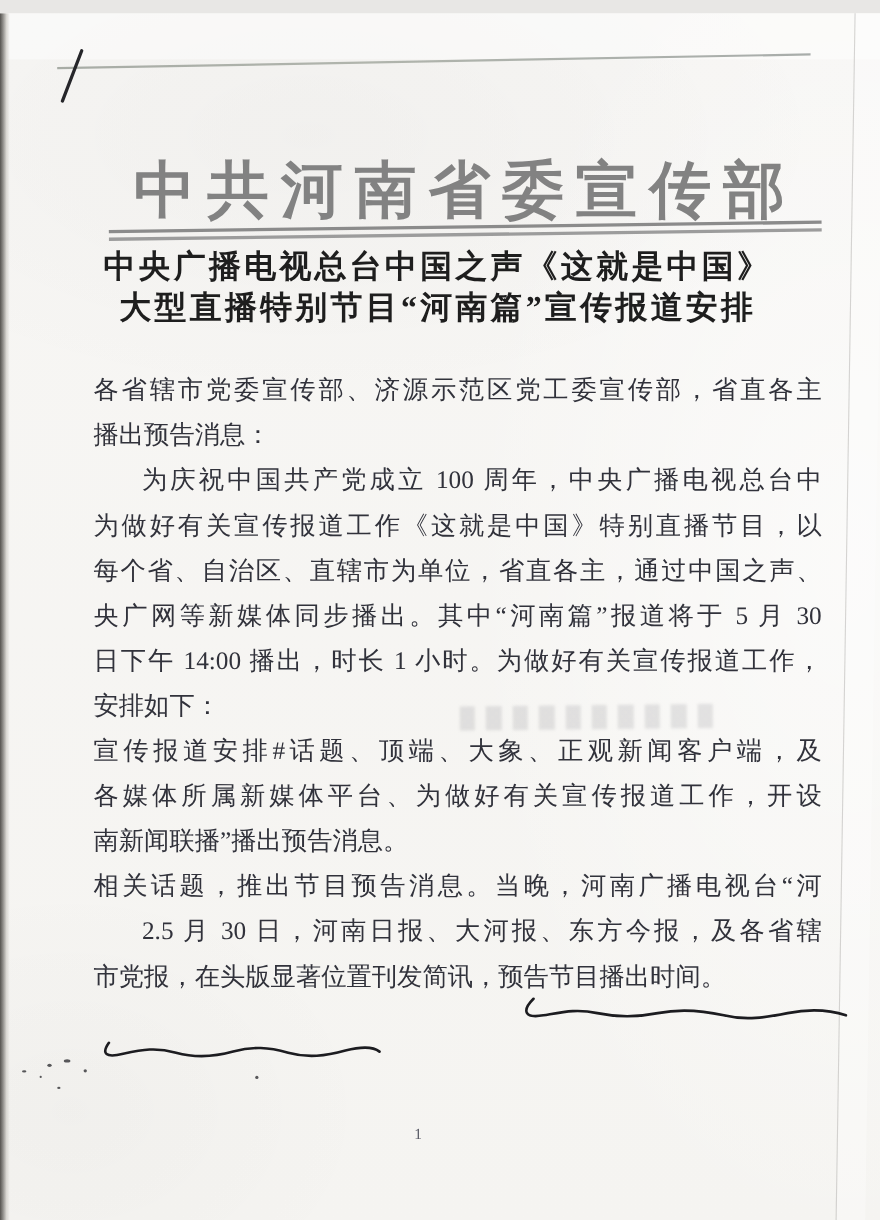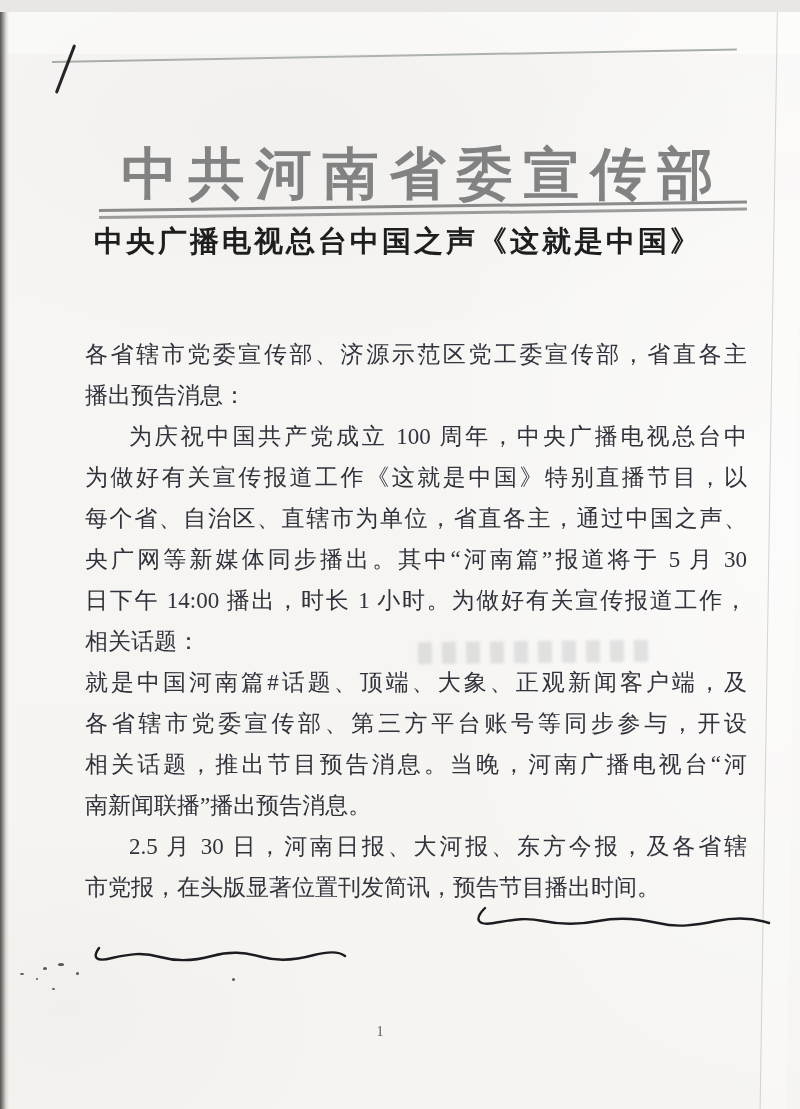--- a/index.html
+++ b/index.html
@@ -59,21 +59,21 @@
     position: absolute; left: 99px; top: 197px; width: 648px; height: 4px;
     border-top: 3px solid #8b8b8b;
     border-bottom: 3px solid #9c9c9c;
     transform: rotate(-0.75deg);
     transform-origin: left center;
   }
   
   .doc-title {
     position: absolute; left: 0; top: 213px; width: 796px;
     text-align: center;
-    font-family: Liberation Mono, monospace;
+    font-family: Liberation Serif, serif;
     font-weight: 700;
     font-size: 29px;
     line-height: 37px;
     letter-spacing: 3px;
     color: #1e1e1e;
     white-space: nowrap;
   }
   
   .body-text {
     position: absolute; left: 85px; top: 322px; width: 662px;
@@ -114,37 +114,38 @@
 
   <div class="top-light"></div>
   <div class="scanline"></div>
   <div class="edge-right-fold"></div>
 
   <div class="letterhead">中共河南省委宣传部</div>
   <div class="separator"></div>
 
   <div class="doc-title">
     <div>中央广播电视总台中国之声《这就是中国》</div>
+    <div>大型直播特别节目“河南篇”宣传报道安排</div>
   </div>
 
   <div class="bleed-ghost"></div>
 
   <div class="body-text">
       <div class="body-line fill">各省辖市党委宣传部、济源示范区党工委宣传部，省直各主</div>
       <div class="body-line">播出预告消息：</div>
       <div class="body-line indent fill">为庆祝中国共产党成立 100 周年，中央广播电视总台中</div>
       <div class="body-line fill">为做好有关宣传报道工作《这就是中国》特别直播节目，以</div>
       <div class="body-line fill">每个省、自治区、直辖市为单位，省直各主，通过中国之声、</div>
       <div class="body-line fill">央广网等新媒体同步播出。其中“河南篇”报道将于 5 月 30</div>
       <div class="body-line fill">日下午 14:00 播出，时长 1 小时。为做好有关宣传报道工作，</div>
-      <div class="body-line">相关话题：</div>
-      <div class="body-line fill">就是中国河南篇#话题、顶端、大象、正观新闻客户端，及</div>
-      <div class="body-line fill">各省辖市党委宣传部、第三方平台账号等同步参与，开设</div>
+      <div class="body-line">安排如下：</div>
+      <div class="body-line fill">宣传报道安排#话题、顶端、大象、正观新闻客户端，及</div>
+      <div class="body-line fill">各媒体所属新媒体平台、为做好有关宣传报道工作，开设</div>
+      <div class="body-line">南新闻联播”播出预告消息。</div>
       <div class="body-line fill">相关话题，推出节目预告消息。当晚，河南广播电视台“河</div>
-      <div class="body-line">南新闻联播”播出预告消息。</div>
       <div class="body-line indent fill">2.5 月 30 日，河南日报、大河报、东方今报，及各省辖</div>
       <div class="body-line">市党报，在头版显著位置刊发简讯，预告节目播出时间。</div>
     </div>
 
   <div class="page-number">1</div>
 
   <div class="pen-slash"></div>
 
   <svg class="pen-svg" viewBox="0 0 800 1109" xmlns="http://www.w3.org/2000/svg">
     <path d="M485,896 C474,907 477,914 494,911

